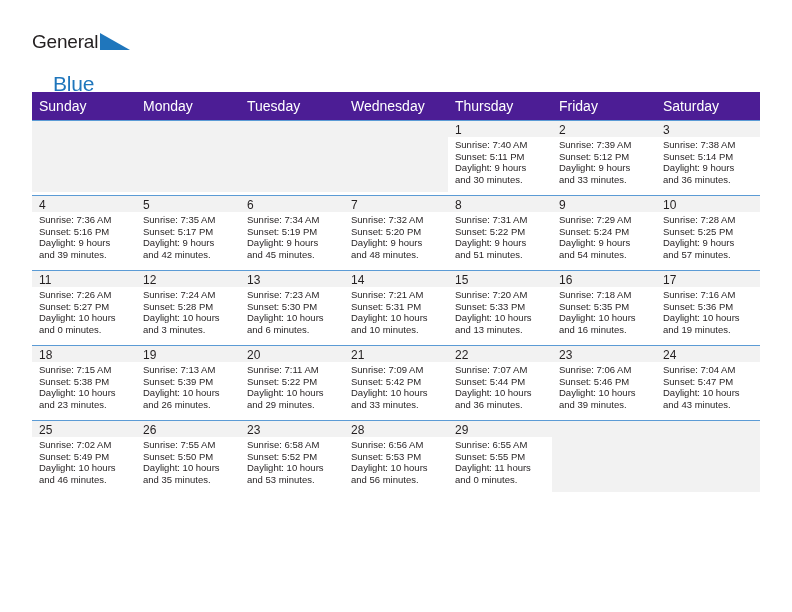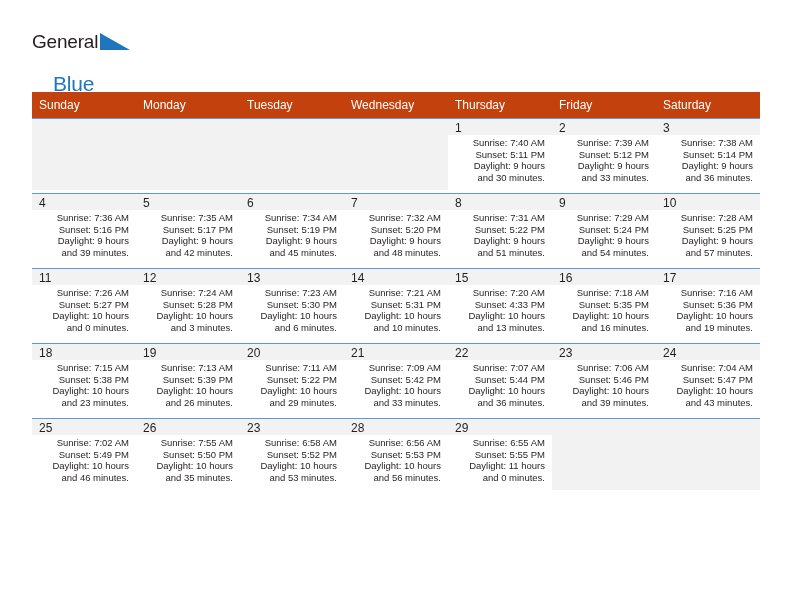--- a/index.html
+++ b/index.html
@@ -89,23 +89,23 @@
   }
 
   
   .calendar {
     margin: 0 32px;
     width: 728px;
     border-collapse: collapse;
     table-layout: fixed;
   }
   .calendar th {
-    background: #c2410c;
+    background: #4c1d95;
     color: #ffffff;
-    font-size: 12px;
+    font-size: 14px;
     font-weight: normal;
     text-align: left;
     padding: 6px 0 6px 7px;
     height: 10px;
     border: none;
   }
   .calendar td {
     vertical-align: top;
     height: 74px;
     width: 104px;
@@ -131,21 +131,20 @@
   .daynum {
     font-size: 12px;
     color: #231f20;
     line-height: 13px;
     margin-bottom: 2px;
   }
   .dayinfo {
     font-size: 9.5px;
     line-height: 11.6px;
     color: #231f20;
-    text-align: right;
   }
   .dayinfo div {
     white-space: nowrap;
   }
   .empty .daybox {
     background: #f2f2f2 !important;
   }
 </style>
 </head>
 <body>
@@ -350,21 +349,21 @@
             <div>Daylight: 10 hours</div>
             <div>and 10 minutes.</div>
           </div>
         </div>
           </td>
         <td>
             <div class="daybox">
           <div class="daynum">15</div>
           <div class="dayinfo">
             <div>Sunrise: 7:20 AM</div>
-            <div>Sunset: 4:33 PM</div>
+            <div>Sunset: 5:33 PM</div>
             <div>Daylight: 10 hours</div>
             <div>and 13 minutes.</div>
           </div>
         </div>
           </td>
         <td>
             <div class="daybox">
           <div class="daynum">16</div>
           <div class="dayinfo">
             <div>Sunrise: 7:18 AM</div>

